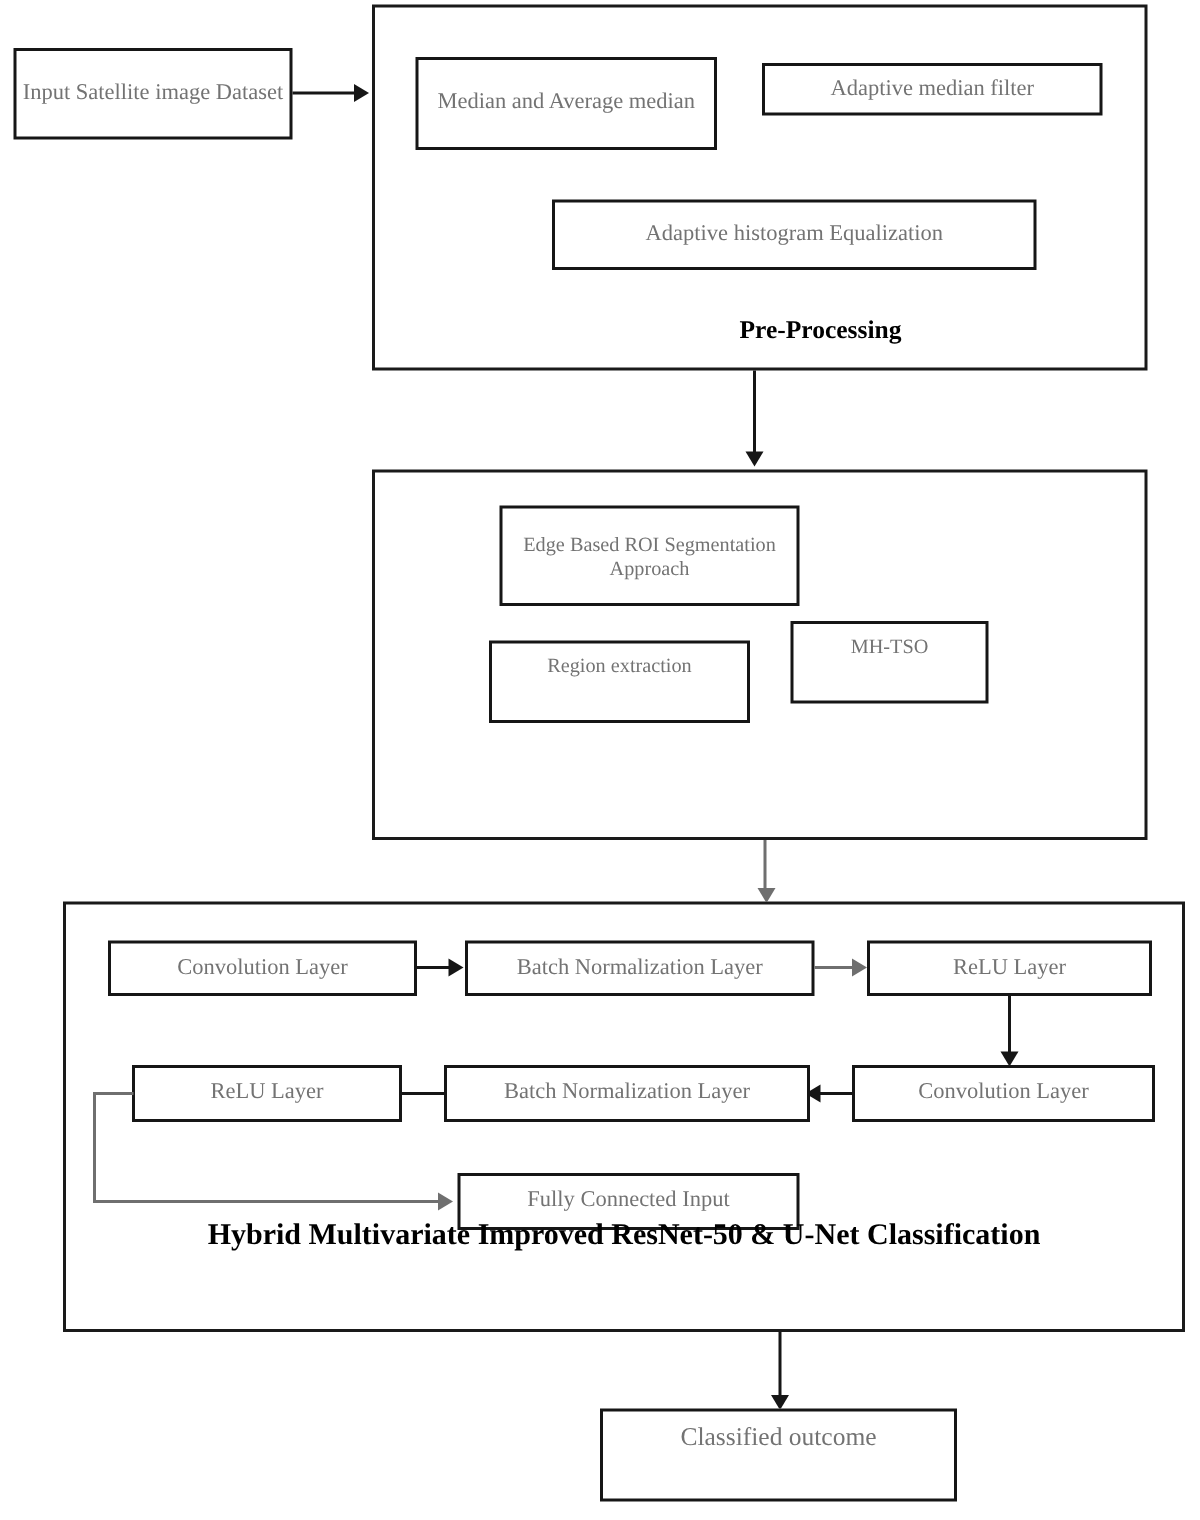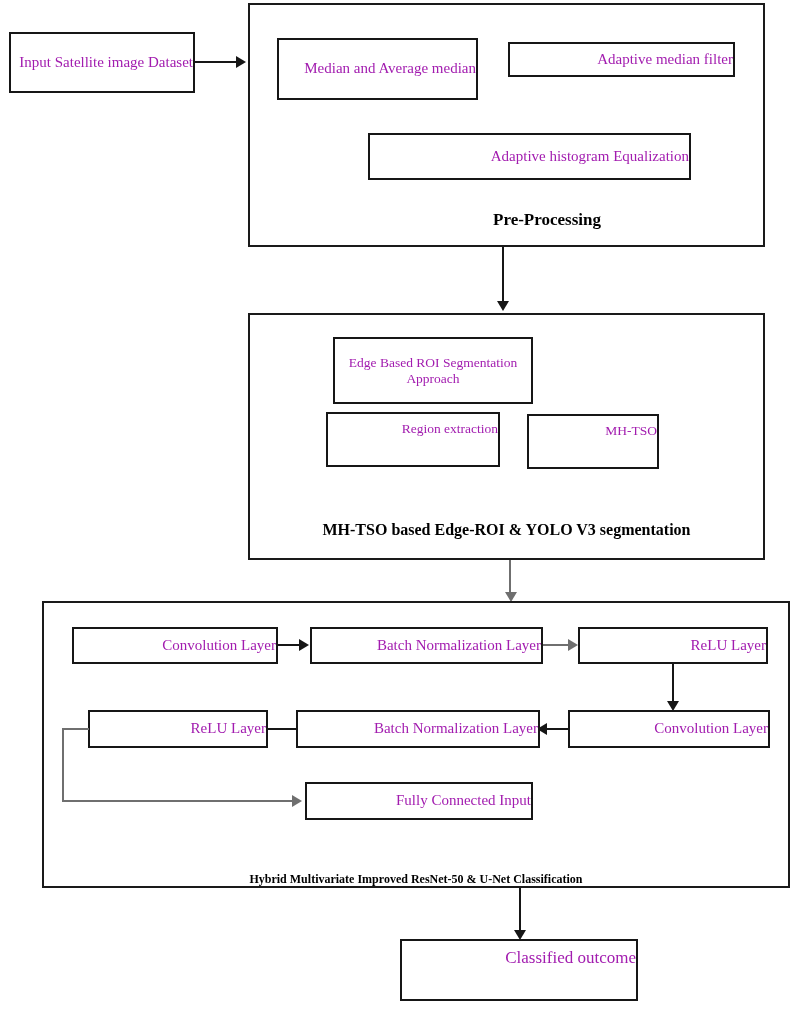--- a/index.html
+++ b/index.html
@@ -17,23 +17,23 @@
     overflow: hidden;
   }
   
   .box {
     position: absolute;
     box-sizing: border-box;
     background: #ffffff;
     border: 2px solid #161616;
     display: flex;
     align-items: center;
-    justify-content: flex-end;
+    justify-content: center;
     text-align: center;
-    color: #a21caf;
+    color: #737373;
     line-height: 1.18;
   }
   .container {
     position: absolute;
     box-sizing: border-box;
     background: #ffffff;
     border: 2px solid #1a1a1a;
   }
   .node {
     font-size: 15px;
@@ -128,31 +128,28 @@
     <div class="arrow-d" style="left:497px; top:301px;"></div>
   </div>
 
   <div class="container" style="left:248px; top:313px; width:517px; height:247px;"></div>
 
   <div class="box node small" style="left:333px; top:337px; width:200px; height:67px;">
     <span>Edge Based ROI Segmentation  Approach</span>
   </div>
 
 
-  <div class="box node small top-aligned" style="left:326px; top:412px; width:174px; height:55px;">
+  <div class="box node small top-aligned" style="left:326px; top:427px; width:174px; height:55px;">
     <span>Region extraction</span>
   </div>
 
   <div class="box node small top-aligned" style="left:527px; top:414px; width:132px; height:55px;">
     <span>MH-TSO</span>
   </div>
 
-  <div class="section-label" style="left:248px; top:521px; width:517px; font-size:16px;">
-    <span>MH-TSO based Edge-ROI &amp; YOLO V3 segmentation</span>
-  </div>
 
   <div class="conn">
     <div class="vline gray" style="left:509px; top:560px; width:2px; height:36px;"></div>
     <div class="arrow-d gray" style="left:505px; top:592px;"></div>
   </div>
 
   <div class="container" style="left:42px; top:601px; width:748px; height:287px;"></div>
 
   <div class="box node" style="left:72px; top:627px; width:206px; height:37px;">
     <span>Convolution Layer</span>
@@ -207,21 +204,21 @@
     <div class="hline gray" style="left:62px; top:728px; width:27px;"></div>
     <div class="vline gray" style="left:62px; top:728px; width:2px; height:74px;"></div>
     <div class="hline gray" style="left:62px; top:800px; width:232px;"></div>
     <div class="arrow-r gray" style="left:292px; top:795px;"></div>
   </div>
 
   <div class="box node" style="left:305px; top:782px; width:228px; height:38px;">
     <span>Fully Connected Input</span>
   </div>
 
-  <div class="section-label" style="left:42px; top:872px; width:748px; font-size:12px;">
+  <div class="section-label" style="left:42px; top:812px; width:748px; font-size:20px;">
     <span>Hybrid Multivariate Improved ResNet-50 &amp; U-Net Classification</span>
   </div>
 
   <div class="conn">
     <div class="vline" style="left:519px; top:888px; width:2px; height:46px;"></div>
     <div class="arrow-d" style="left:514px; top:930px;"></div>
   </div>
 
   <div class="box node top-aligned" style="left:400px; top:939px; width:238px; height:62px; font-size:17px;">
     <span>Classified outcome</span>

